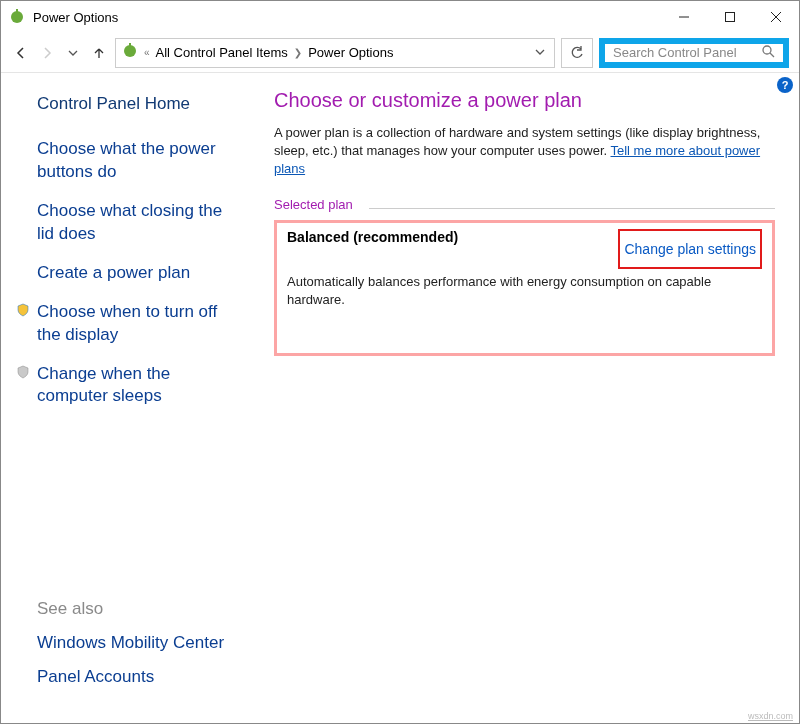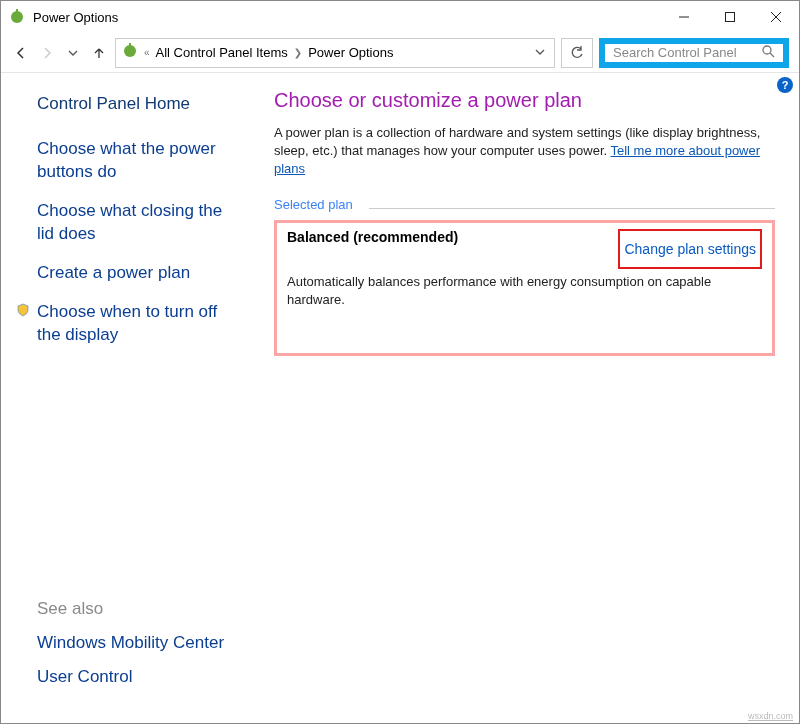--- a/index.html
+++ b/index.html
@@ -148,21 +148,21 @@
   }
   .desc {
     font-size: 13px;
     line-height: 1.4;
     color: #222;
     margin-bottom: 18px;
   }
   .desc a { color: #0b57b5; text-decoration: underline; cursor:pointer; }
   .section-label {
     font-size: 13px;
-    color: #3b82f6;
+    color: #a21caf;
     padding-bottom: 2px;
   }
   .section-row { display: flex; align-items: baseline; }
   .section-row .section-label { width: 95px; }
   .section-row .section-hr { flex:1; border-top:1px solid #ccc; margin-top:8px; }
 
   .highlight-box {
     border: 3px solid #fca5a5;
     padding: 6px 10px 44px 10px;
     margin-top: 6px;
@@ -297,26 +297,34 @@
     <div class="side-link">Choose what closing the lid does</div>
     <div class="side-link">Create a power plan</div>
     <div class="side-link">
       <span class="side-icon">
         <svg width="14" height="14" viewBox="0 0 14 14">
             <path d="M7 1 L12 3 L12 7 C12 10 9 12 7 13 C5 12 2 10 2 7 L2 3 Z" fill="#f5c33b" stroke="#1d6ec9" stroke-width="0.5"></path>
           </svg>
       </span>
       <span>Choose when to turn off the display</span>
     </div>
+    <div class="side-link">
+      <span class="side-icon">
+        <svg width="14" height="14" viewBox="0 0 14 14">
+            <path d="M7 1 L12 3 L12 7 C12 10 9 12 7 13 C5 12 2 10 2 7 L2 3 Z" fill="#c9c9c9" stroke="#888" stroke-width="0.5"></path>
+          </svg>
+      </span>
+      <span>Change when the computer sleeps</span>
+    </div>
 
     <div class="side-spacer"></div>
 
     <div class="see-also">See also</div>
     <div class="sa-link">Windows Mobility Center</div>
-    <div class="sa-link">User Control</div>
+    <div class="sa-link">Panel Accounts</div>
   </div>
 
   <div class="main">
     <div class="help-dot">?</div>
 
     <h1 class="heading">Choose or customize a power plan</h1>
 
     <div class="desc">
       <span>A power plan is a collection of hardware and system settings (like display brightness, sleep, etc.) that manages how your computer uses power. </span><a>Tell me more about power plans</a>
     </div>

